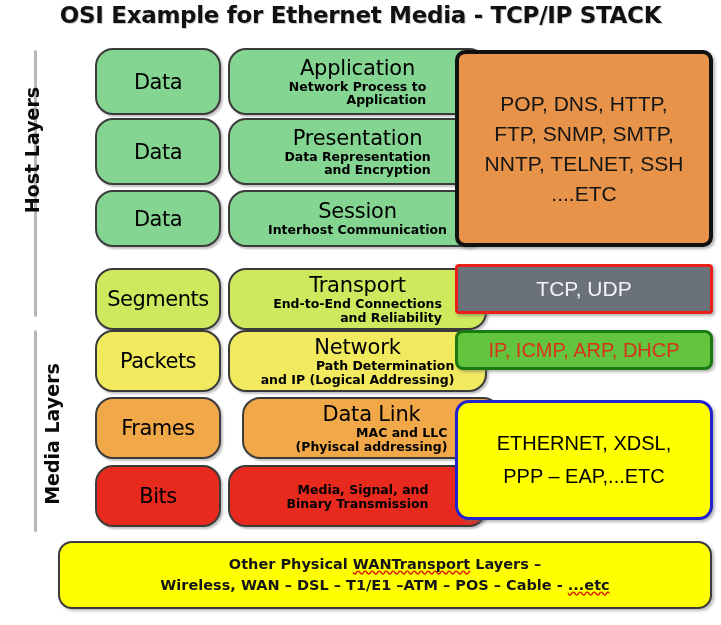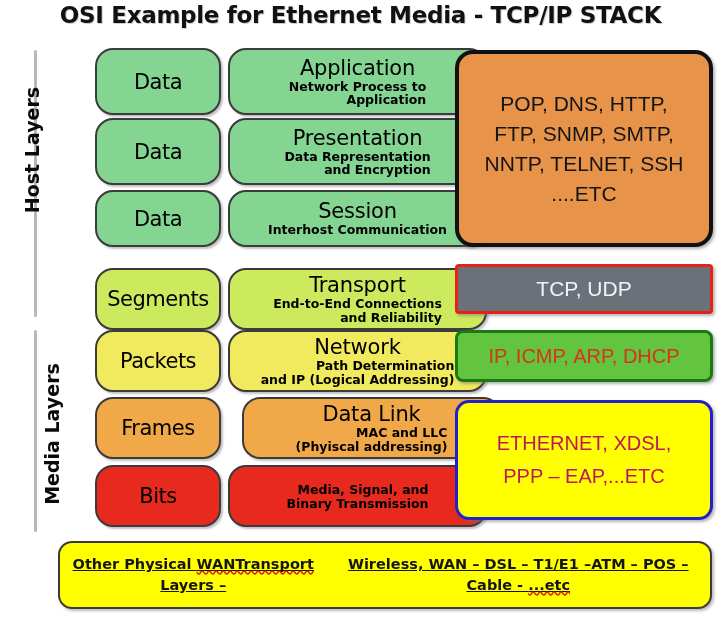--- a/index.html
+++ b/index.html
@@ -133,75 +133,75 @@
     box-sizing: border-box;
     display: flex;
     align-items: center;
     justify-content: center;
     text-align: center;
   }
   #proto-application {
     left: 455px; top: 50px; width: 258px; height: 197px;
     background: #e8934a;
     border: 4px solid #111111;
-    border-radius: 18px;
+    border-radius: 10px;
     box-shadow: 2px 2px 3px rgba(110,110,110,0.5);
     font-size: 21px;
     line-height: 30px;
     color: #141414;
   }
   #proto-transport {
     left: 455px; top: 264px; width: 258px; height: 50px;
     background: #6b7179;
     border: 3px solid #e8201a;
     border-radius: 4px;
     box-shadow: 2px 2px 3px rgba(110,110,110,0.5);
     font-size: 21px;
     color: #f0f4f8;
   }
   #proto-network {
-    left: 455px; top: 330px; width: 258px; height: 52px;
+    left: 455px; top: 330px; width: 258px; height: 40px;
     background: #63c43f;
     border: 3px solid #1a7a10;
     border-radius: 8px;
     box-shadow: 2px 2px 3px rgba(110,110,110,0.5);
     font-size: 20px;
     color: #d8341a;
   }
   #proto-media {
     left: 455px; top: 400px; width: 258px; height: 120px;
     background: #ffff00;
     border: 3px solid #2222cc;
     border-radius: 14px;
     box-shadow: 2px 2px 3px rgba(110,110,110,0.5);
     font-size: 20px;
     line-height: 33px;
-    color: #be185d;
+    color: #000000;
   }
 
   
   #bottom-banner {
     position: absolute;
     left: 58px; top: 541px;
     width: 654px; height: 68px;
     background: #ffff00;
     border: 2px solid #3b3b3b;
     border-radius: 14px;
     box-shadow: 2px 2px 3px rgba(120,120,120,0.5);
     box-sizing: border-box;
     display: flex;
+    flex-direction: column;
     align-items: center;
     justify-content: center;
     font-family: "DejaVu Sans", sans-serif;
     font-weight: bold;
     font-size: 14.5px;
     line-height: 21px;
     color: #151515;
     text-align: center;
-    text-decoration: underline;
   }
   .squiggle {
     text-decoration: underline wavy #dd2200;
     text-decoration-skip-ink: none;
   }
 </style>
 </head>
 <body>
 
 <div id="title">OSI Example for Ethernet Media - TCP/IP STACK</div>

